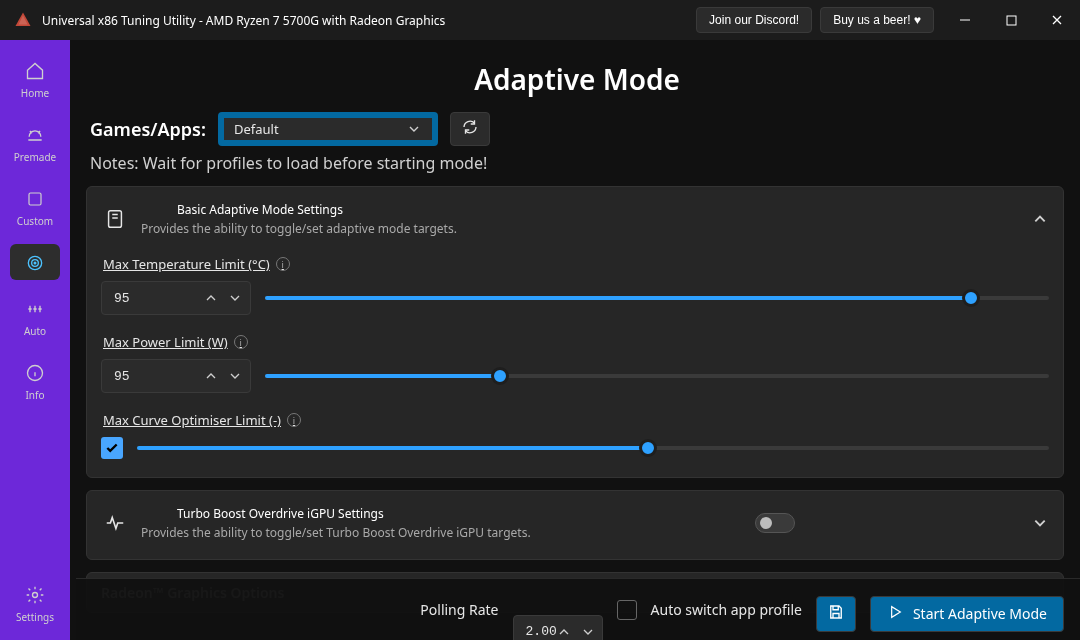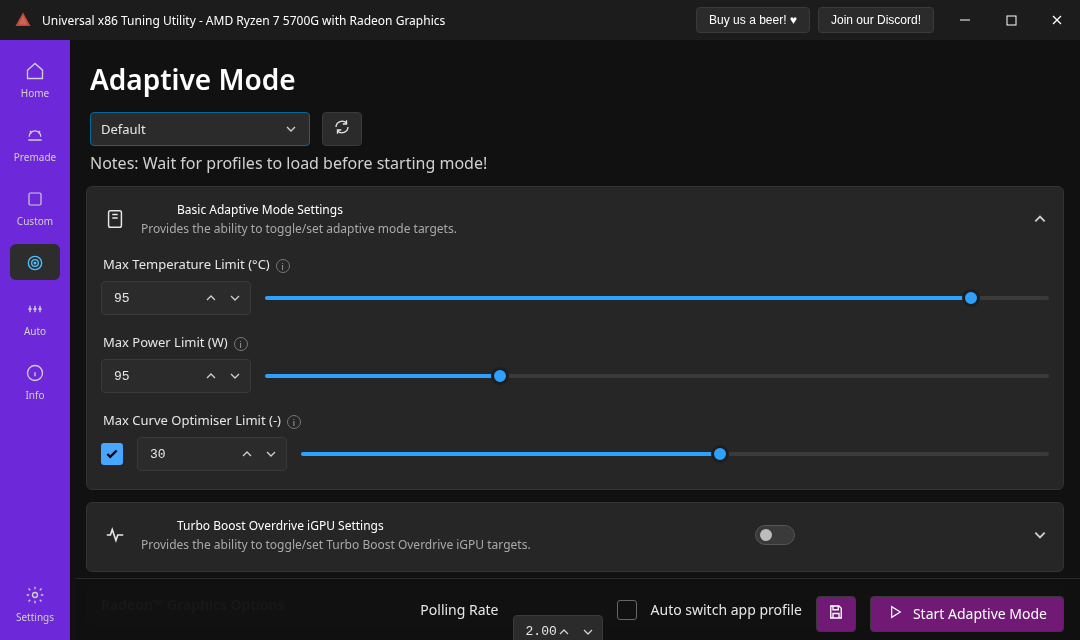--- a/index.html
+++ b/index.html
@@ -12,75 +12,75 @@
   .winctrls .wc { width:46px; height:40px; display:flex; align-items:center; justify-content:center; cursor:pointer; color:#fff; }
   .app-body { display:flex; height:600px; }
   .sidebar { width:70px; background:#6d28d9; display:flex; flex-direction:column; align-items:center; padding-top:12px; }
   .navitem { width:50px; display:flex; flex-direction:column; align-items:center; padding:8px 0 6px 0; margin-bottom:10px; border-radius:6px; cursor:pointer; }
   .navitem.active { background:#2d2d2d; }
   .navitem .ico { width:22px; height:22px; display:flex; align-items:center; justify-content:center; color:#cfcfcf; }
   .navitem.active .ico { color:#4cc2ff; }
   .navitem .lbl { font-size:10px; color:#cfcfcf; margin-top:4px; }
   .spacer { flex:1; }
   .main { flex:1; background:#111111; position:relative; padding:20px 16px 0 16px; overflow:hidden; }
-  .page-title { font-size:28px; font-weight:600; margin-bottom:14px; padding-left:4px; }
+  .page-title { font-size:28px; font-weight:600; margin-bottom:14px; padding-left:4px;text-align:center; }
   .toprow { display:flex; align-items:center; gap:12px; padding-left:4px; margin-bottom:6px; }
   .toprow .label { font-size:18px; font-weight:600; }
-  .select { background:#2b2b2b; border:1px solid #0369a1; border-radius:4px; height:34px; display:flex; align-items:center; padding:0 10px; cursor:pointer; }
+  .select { background:#2b2b2b; border:6px solid #0369a1; border-radius:4px; height:34px; display:flex; align-items:center; padding:0 10px; cursor:pointer; }
   .select .sel-text { font-size:13px; color:#e6e6e6; }
   .select .chev { margin-left:auto; width:14px; color:#cfcfcf; }
   .select.wide { width:220px; }
   .iconbtn { width:40px; height:34px; background:#2b2b2b; border:1px solid #3a3a3a; border-radius:4px; display:flex; align-items:center; justify-content:center; cursor:pointer; color:#e6e6e6; }
   .note { font-size:16px; color:#d0d0d0; padding-left:4px; margin-bottom:12px; }
   .panel { background:#262626; border:1px solid #333; border-radius:6px; padding:14px 14px 18px 14px; margin-bottom:12px; }
   .panel-hdr { display:flex; align-items:center; cursor:pointer; }
   .panel-hdr .picon { width:28px; height:28px; display:flex; align-items:center; justify-content:center; color:#e6e6e6; margin-right:12px; }
   .panel-hdr .ptitle { font-size:12px; font-weight:400;margin-left:36px; }
   .panel-hdr .psub { font-size:12px; color:#a9a9a9; margin-top:2px; }
   .panel-hdr .expand { margin-left:auto; width:18px; height:18px; color:#d0d0d0; display:flex; align-items:center; justify-content:center; }
   .toggle { width:40px; height:20px; border-radius:10px; background:#3a3a3a; border:1px solid #555; position:relative; margin-left:auto; margin-right:12px; cursor:pointer; }
   .toggle::after { content:""; position:absolute; width:12px; height:12px; border-radius:50%; background:#bdbdbd; top:3px; left:4px; }
   .field { margin-top:18px; }
-  .field .flabel { font-size:13px; color:#e6e6e6; display:flex; align-items:flex-end; gap:6px; padding-left:2px; }
+  .field .flabel { font-size:13px; color:#e6e6e6; display:flex; align-items:center; gap:6px; padding-left:2px;text-decoration:underline; }
   .info-i { width:14px; height:14px; border:1px solid #777; border-radius:50%; display:inline-flex; align-items:center; justify-content:center; font-size:9px; color:#aaa; cursor:pointer; }
   .frow { display:flex; align-items:center; gap:14px; margin-top:8px; }
   .checkbox { width:22px; height:22px; background:#49a6ff; border-radius:3px; display:flex; align-items:center; justify-content:center; cursor:pointer; }
   .checkbox svg { width:14px; height:14px; color:#0a0a0a; }
   .spinner { width:150px; height:34px; background:#2b2b2b; border:1px solid #3a3a3a; border-radius:4px; display:flex; align-items:center; padding:0 8px 0 12px; cursor:text; }
   .spinner .val { font-size:13px; color:#e6e6e6;font-family:Liberation Mono, monospace; }
   .spinner .arrows { margin-left:auto; display:flex; gap:10px; color:#cfcfcf; }
   .spinner .arrows span { cursor:pointer; width:14px; height:14px; display:flex; align-items:center; justify-content:center; }
   .slider { flex:1; height:22px; position:relative; display:flex; align-items:center; }
   .slider .track { height:4px; width:100%; background:#3a3a3a; border-radius:2px; position:relative; }
   .slider .fill { position:absolute; left:0; top:0; height:4px; background:#2ea1ff; border-radius:2px; }
   .slider .thumb { position:absolute; width:18px; height:18px; border-radius:50%; background:#2ea1ff; top:50%; transform:translate(-50%,-50%); border:3px solid #1e1e1e; }
   .partial { background:#262626; border:1px solid #333; border-radius:6px; padding:10px 14px; }
   .partial .ptitle { font-size:14px; font-weight:600; color:#bbb; }
   .footer { position:absolute; left:76px; right:0; bottom:0; height:62px; background:rgba(17,17,17,0.96); border-top:1px solid #2a2a2a; display:flex; align-items:center; padding:0 16px; gap:14px; }
   .footer .pushright { margin-left:auto; }
   .flabel2 { font-size:14px; color:#e6e6e6; }
   .spinner.small { width:90px;margin-top:44px; }
   .chk2 { width:20px; height:20px; border:1px solid #666; border-radius:3px; cursor:pointer; }
-  .primary-btn { border:1px solid #3a3a3a; background:#701a75; border-radius:4px; height:36px; display:flex; align-items:center; gap:10px; padding:0 16px; cursor:pointer; color:#fff; font-size:14px;margin-top:8px; }
+  .primary-btn { border:1px solid #3a3a3a; background:#0369a1; border-radius:4px; height:36px; display:flex; align-items:center; gap:10px; padding:0 16px; cursor:pointer; color:#fff; font-size:14px;margin-top:8px; }
   .icononly { width:40px; padding:0; justify-content:center; }
   .scroller { height:490px; overflow:hidden; }
 </style>
 </head>
 <body>
 
 <div class="titlebar">
   <span class="logo">
     <svg viewBox="0 0 24 24" width="18" height="18">
         <path fill="#d64e3c" d="M12 2 L22 20 H2 Z" opacity="0.9"></path>
         <path fill="#fff" d="M12 6 L18 18 H6 Z" opacity="0.15"></path>
       </svg>
   </span>
   <span class="title">Universal x86 Tuning Utility - AMD Ryzen 7 5700G with Radeon Graphics</span>
+  <button class="hdr-btn">Join our Discord!</button>
   <button class="hdr-btn">Buy us a beer! ♥</button>
-  <button class="hdr-btn">Join our Discord!</button>
   <div class="winctrls">
     <div class="wc">
         <svg width="12" height="12" viewBox="0 0 12 12">
           <rect x="1" y="5.5" width="10" height="1" fill="#fff"></rect>
         </svg>
       </div>
     <div class="wc">
         <svg width="11" height="11" viewBox="0 0 11 11">
           <rect x="1" y="1" width="9" height="9" fill="none" stroke="#fff" stroke-width="1"></rect>
         </svg>
@@ -154,20 +154,21 @@
           </svg>
         </span>
       <span class="lbl">Settings</span>
     </div>
   </div>
 
   <div class="main">
     <div class="page-title">Adaptive Mode</div>
 
     <div class="toprow">
+      <span class="label">Games/Apps:</span>
       <div class="select wide">
         <span class="sel-text">Default</span>
         <span class="chev"><svg viewBox="0 0 12 12" width="12" height="12">
               <path d="M2 4 l4 4 l4 -4" fill="none" stroke="currentColor" stroke-width="1.4"></path>
             </svg></span>
       </div>
       <div class="iconbtn">
         <span><svg width="18" height="18" viewBox="0 0 24 24" fill="none" stroke="currentColor" stroke-width="1.8">
               <path d="M4 12a8 8 0 0 1 14-5 M20 12a8 8 0 0 1-14 5"></path>
               <path d="M18 3v5h-5 M6 21v-5h5"></path>
@@ -260,35 +261,20 @@
         <div class="flabel">
               <span>Max Curve Optimiser Limit (-)</span>
               <span class="info-i">i</span>
             </div>
         <div class="frow">
           <div class="checkbox">
                 <svg viewBox="0 0 12 12">
                   <path d="M2 6 l2.5 2.5 L10 3" fill="none" stroke="#000" stroke-width="2"></path>
                 </svg>
               </div>
-          <div class="spinner">
-            <span class="val">30</span>
-            <span class="arrows">
-                  <span>
-                    <svg viewBox="0 0 10 10" width="10" height="10">
-                      <path d="M1 7 l4 -4 l4 4" fill="none" stroke="currentColor" stroke-width="1.3"></path>
-                    </svg>
-                  </span>
-                  <span>
-                    <svg viewBox="0 0 10 10" width="10" height="10">
-                      <path d="M1 3 l4 4 l4 -4" fill="none" stroke="currentColor" stroke-width="1.3"></path>
-                    </svg>
-                  </span>
-                </span>
-          </div>
           <div class="slider">
             <div class="track">
                   <div class="fill" style="width:56%"></div>
                 </div>
             <div class="thumb" style="left:56%"></div>
           </div>
         </div>
       </div>
     </div>
 

